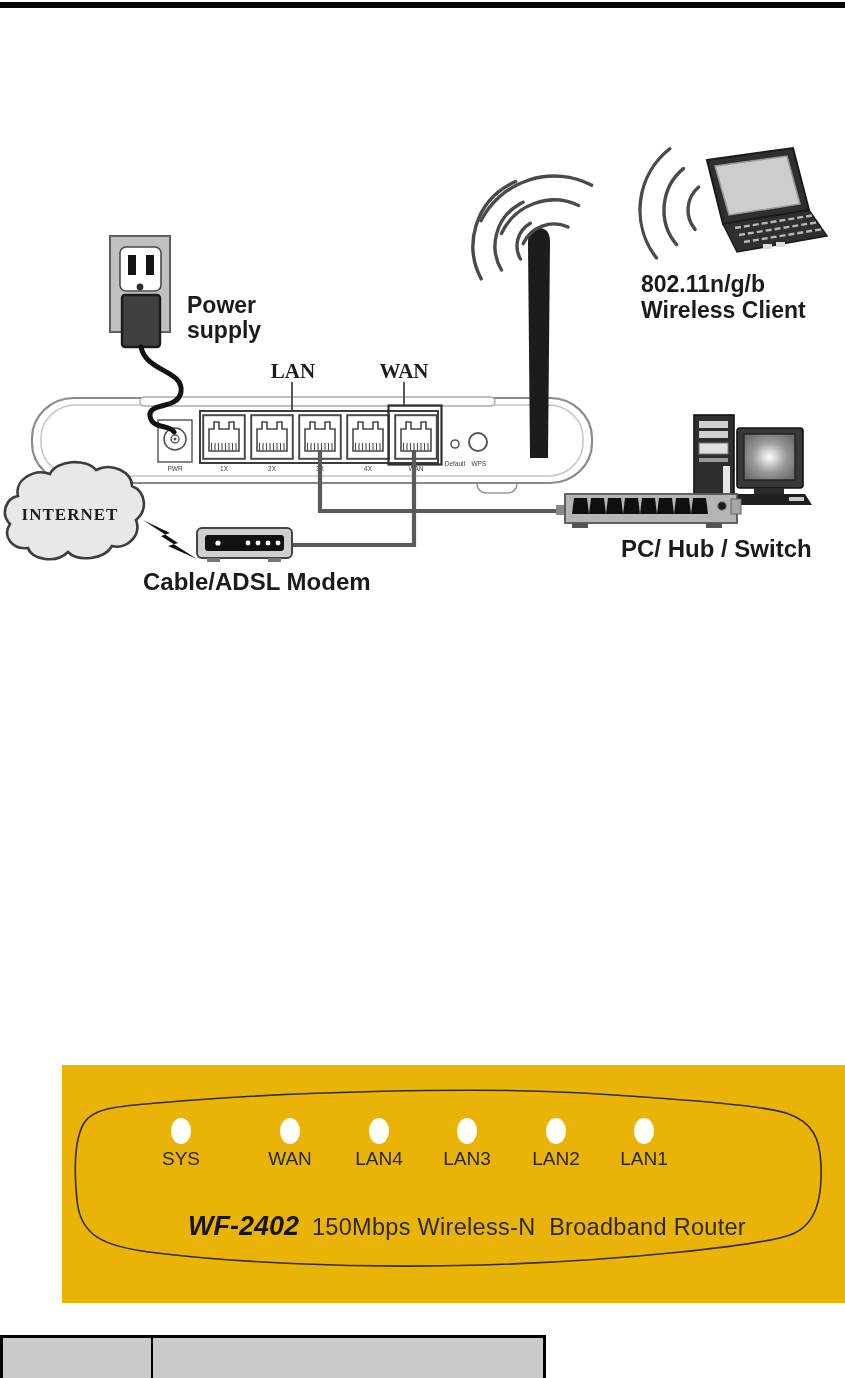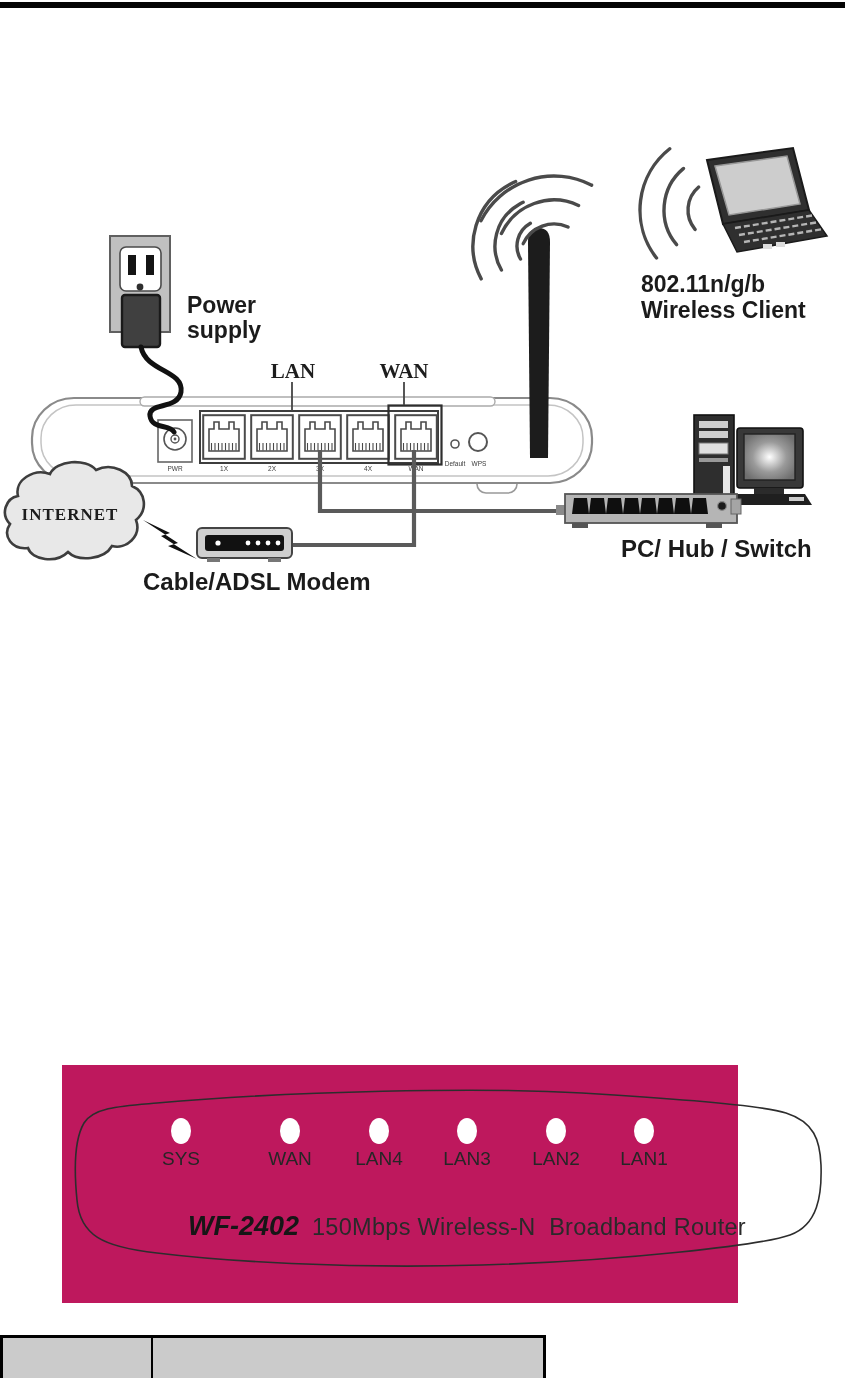--- a/index.html
+++ b/index.html
@@ -5,21 +5,21 @@
   html,body{margin:0;padding:0;background:#ffffff;}
   #page{position:relative;width:845px;height:1378px;background:#ffffff;overflow:hidden;
         font-family:"Liberation Sans",sans-serif;}
   #top-rule{position:absolute;top:2px;left:0;width:845px;height:6px;background:#040404;}
   .abs{position:absolute;}
   svg text{font-family:"Liberation Sans",sans-serif;fill:#1d1d1d;}
   svg text.blabel{font-weight:bold;font-size:23px;fill:#1b1b1b;}
   svg text.serif{font-family:"Liberation Serif",serif;font-weight:bold;}
   svg text.tiny{font-size:6.5px;fill:#3c3c3c;}
   
-  #front-panel{position:absolute;left:62px;top:1065px;width:676px;height:238px;background:#be185d;}
+  #front-panel{position:absolute;left:62px;top:1065px;width:783px;height:238px;background:#eab308;}
   #front-panel svg text.ledlbl{font-size:19px;fill:#262626;}
   #front-panel svg text.model{font-size:27px;font-weight:bold;font-style:italic;fill:#161616;}
   #front-panel svg text.modeldesc{font-size:23.5px;fill:#2a2a2a;letter-spacing:.3px;white-space:pre;}
   
   #bottom-table{position:absolute;left:0;top:1335px;width:546px;height:70px;
     border:3px solid #000;background:#cbcbcb;display:flex;box-sizing:border-box;}
   #bottom-table .cell{height:100%;}
   #bottom-table .c1{width:148px;border-right:2px solid #000;}
   #bottom-table .c2{flex:1;}
 </style>

